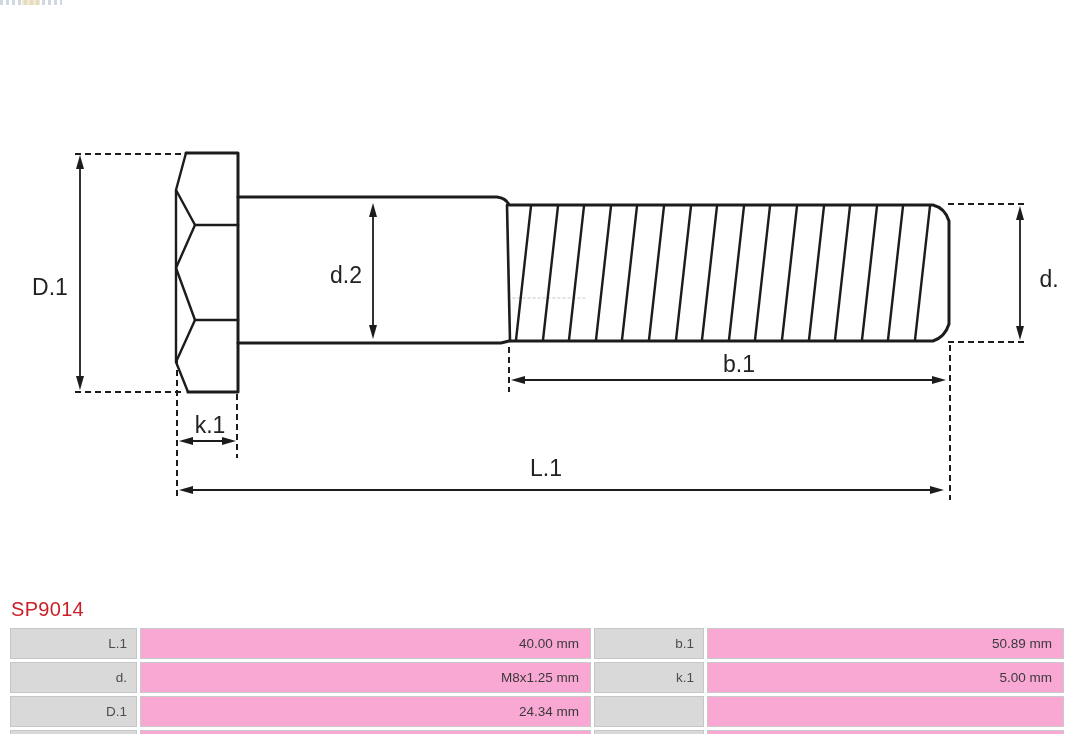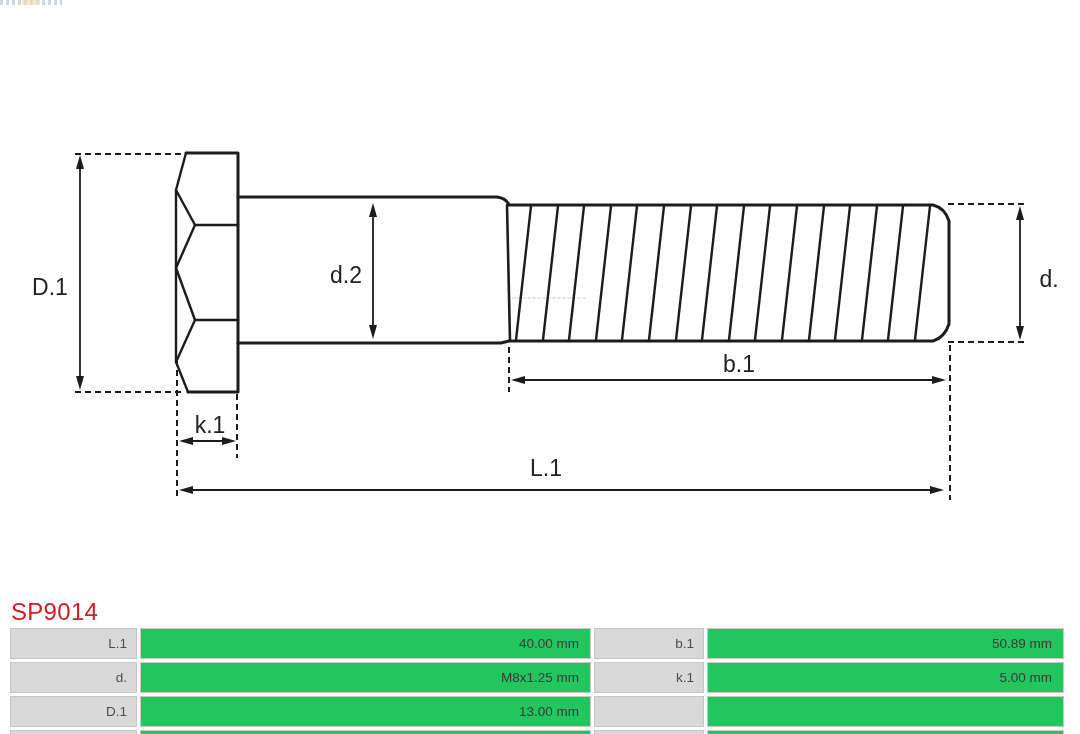--- a/index.html
+++ b/index.html
@@ -25,21 +25,21 @@
   .diagram-svg { position: absolute; left: 0; top: 0; }
 
   .dim-label {
     font-family: "Liberation Sans", sans-serif;
     font-size: 23px;
     fill: #222222;
   }
 
   .part-number {
     position: absolute; left: 11px; top: 598px;
-    font-size: 24px; color: #cb2027;
+    font-size: 20px; color: #cb2027;
     letter-spacing: 0.3px;
   }
 
   table.spec-table {
     position: absolute; left: 7px; top: 625px;
     border-collapse: separate; border-spacing: 3px;
     table-layout: fixed;
   }
   .spec-table td {
     height: 29px; line-height: 29px;
@@ -48,21 +48,21 @@
     white-space: nowrap;
     overflow: hidden;
   }
   .spec-table td.cell-label {
     background: #d9d9d9;
     border: 1px solid #c6c6c6;
     color: #4d4d4d;
     padding: 0 9px 0 4px;
   }
   .spec-table td.cell-value {
-    background: #22c55e;
+    background: #f9a8d4;
     border: 1px solid #c9c9c9;
     color: #3a3a3a;
     padding: 0 11px 0 4px;
   }
 </style>
 </head>
 <body>
 
 <div class="watermark-strip">
   <span class="beige"></span>
@@ -167,21 +167,21 @@
       <td class="cell-value">50.89 mm</td>
     </tr>
     <tr>
       <td class="cell-label">d.</td>
       <td class="cell-value">M8x1.25 mm</td>
       <td class="cell-label">k.1</td>
       <td class="cell-value">5.00 mm</td>
     </tr>
     <tr>
       <td class="cell-label">D.1</td>
-      <td class="cell-value">13.00 mm</td>
+      <td class="cell-value">24.34 mm</td>
       <td class="cell-label"></td>
       <td class="cell-value"></td>
     </tr>
     <tr>
       <td class="cell-label"></td>
       <td class="cell-value"></td>
       <td class="cell-label"></td>
       <td class="cell-value"></td>
     </tr>
   </tbody>

